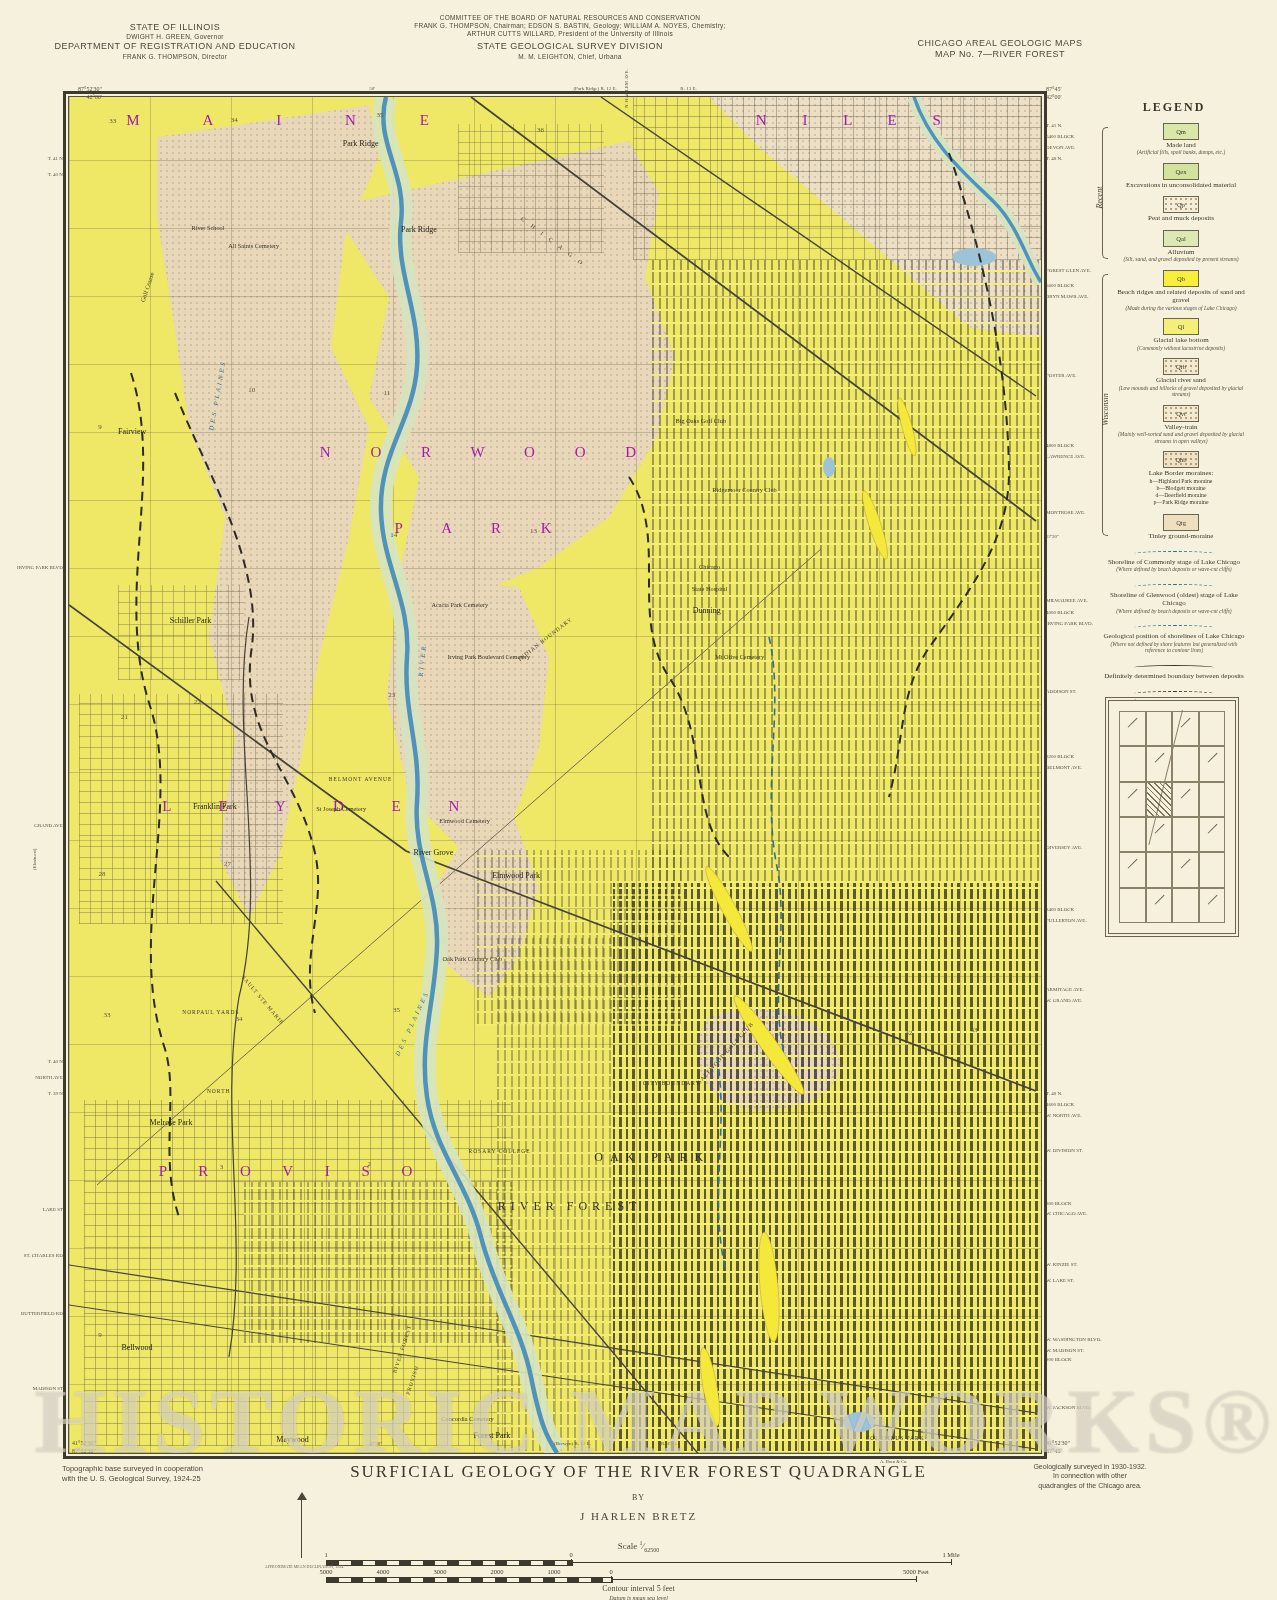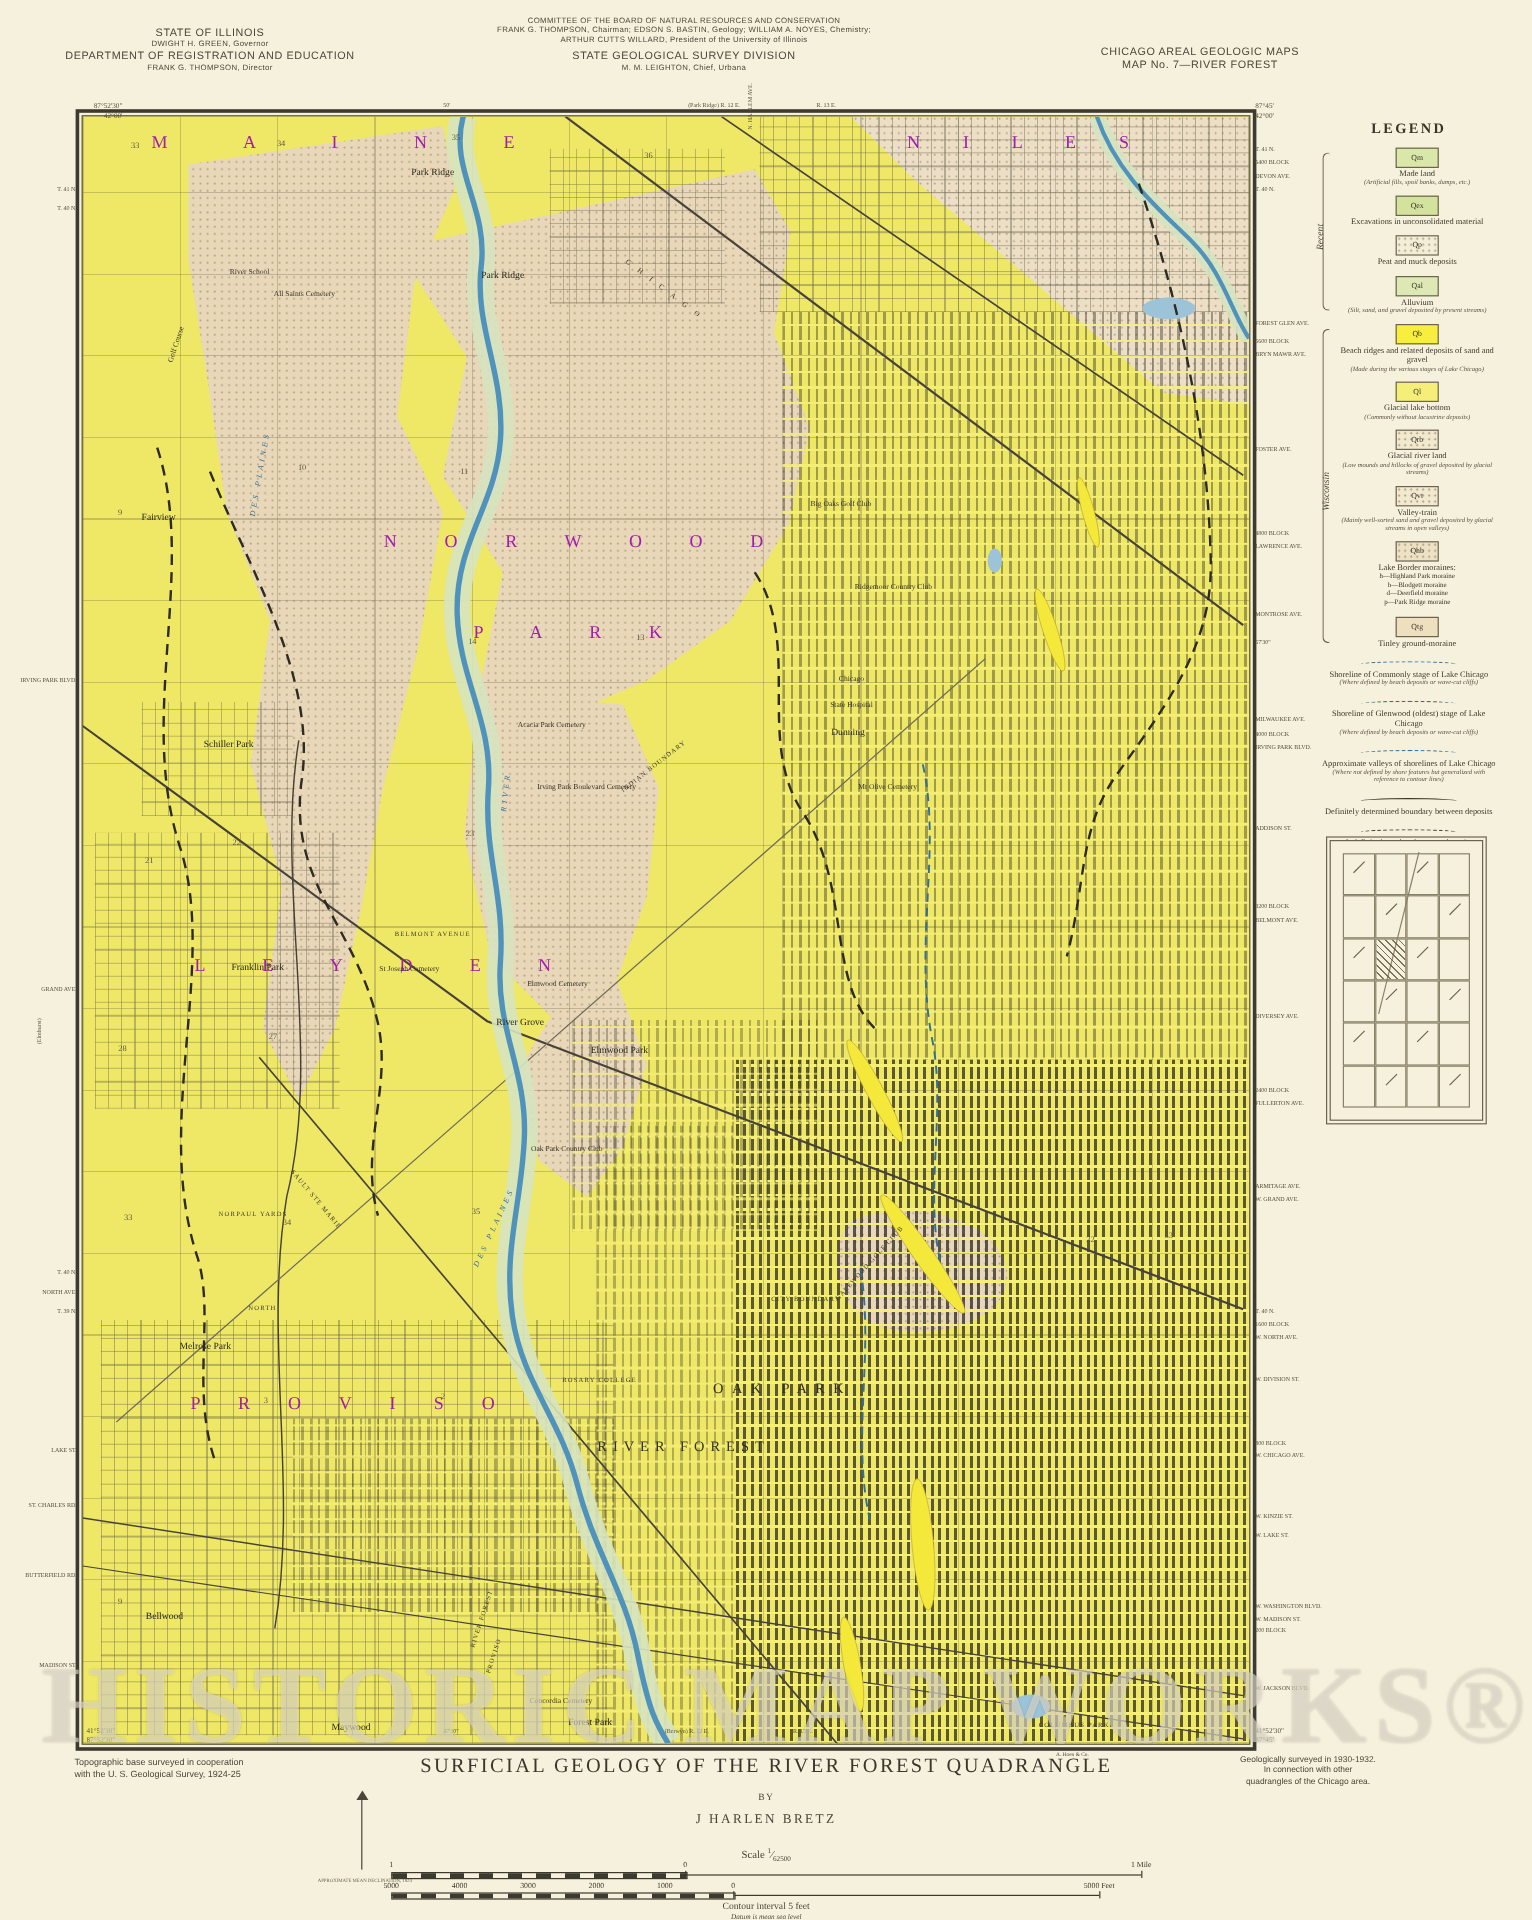--- a/index.html
+++ b/index.html
@@ -378,21 +378,21 @@
             <div class="llab">Beach ridges and related deposits of sand and gravel</div>
             <div class="lnote">(Made during the various stages of Lake Chicago)</div>
           </div>
           <div class="litem">
             <div class="swatch" style="background-color: rgb(245, 239, 122);">Ql</div>
             <div class="llab">Glacial lake bottom</div>
             <div class="lnote">(Commonly without lacustrine deposits)</div>
           </div>
           <div class="litem">
             <div class="swatch stip" style="background-color: rgb(241, 233, 208);">Qrb</div>
-            <div class="llab">Glacial river land</div>
+            <div class="llab">Glacial river sand</div>
             <div class="lnote">(Low mounds and hillocks of gravel deposited by glacial streams)</div>
           </div>
           <div class="litem">
             <div class="swatch stip" style="background-color: rgb(241, 233, 208);">Qvt</div>
             <div class="llab">Valley-train</div>
             <div class="lnote">(Mainly well-sorted sand and gravel deposited by glacial streams in open valleys)</div>
           </div>
           <div class="litem">
             <div class="swatch stip" style="background-color: rgb(238, 226, 198);">Qhb</div>
             <div class="llab">Lake Border moraines:</div>
@@ -417,21 +417,21 @@
           <div class="lsym">
             <div class="wavy"></div>
           </div>
           <div class="llab">Shoreline of Glenwood (oldest) stage of Lake Chicago</div>
           <div class="lnote">(Where defined by beach deposits or wave-cut cliffs)</div>
         </div>
         <div class="litem">
           <div class="lsym">
             <div class="wavy"></div>
           </div>
-          <div class="llab">Approximate valleys of shorelines of Lake Chicago</div>
+          <div class="llab">Geological position of shorelines of Lake Chicago</div>
           <div class="lnote">(Where not defined by shore features but generalized with reference to contour lines)</div>
         </div>
         <div class="litem">
           <div class="lsym">
             <div class="wavy solid"></div>
           </div>
           <div class="llab">Definitely determined boundary between deposits</div>
         </div>
         <div class="litem">
           <div class="lsym">

